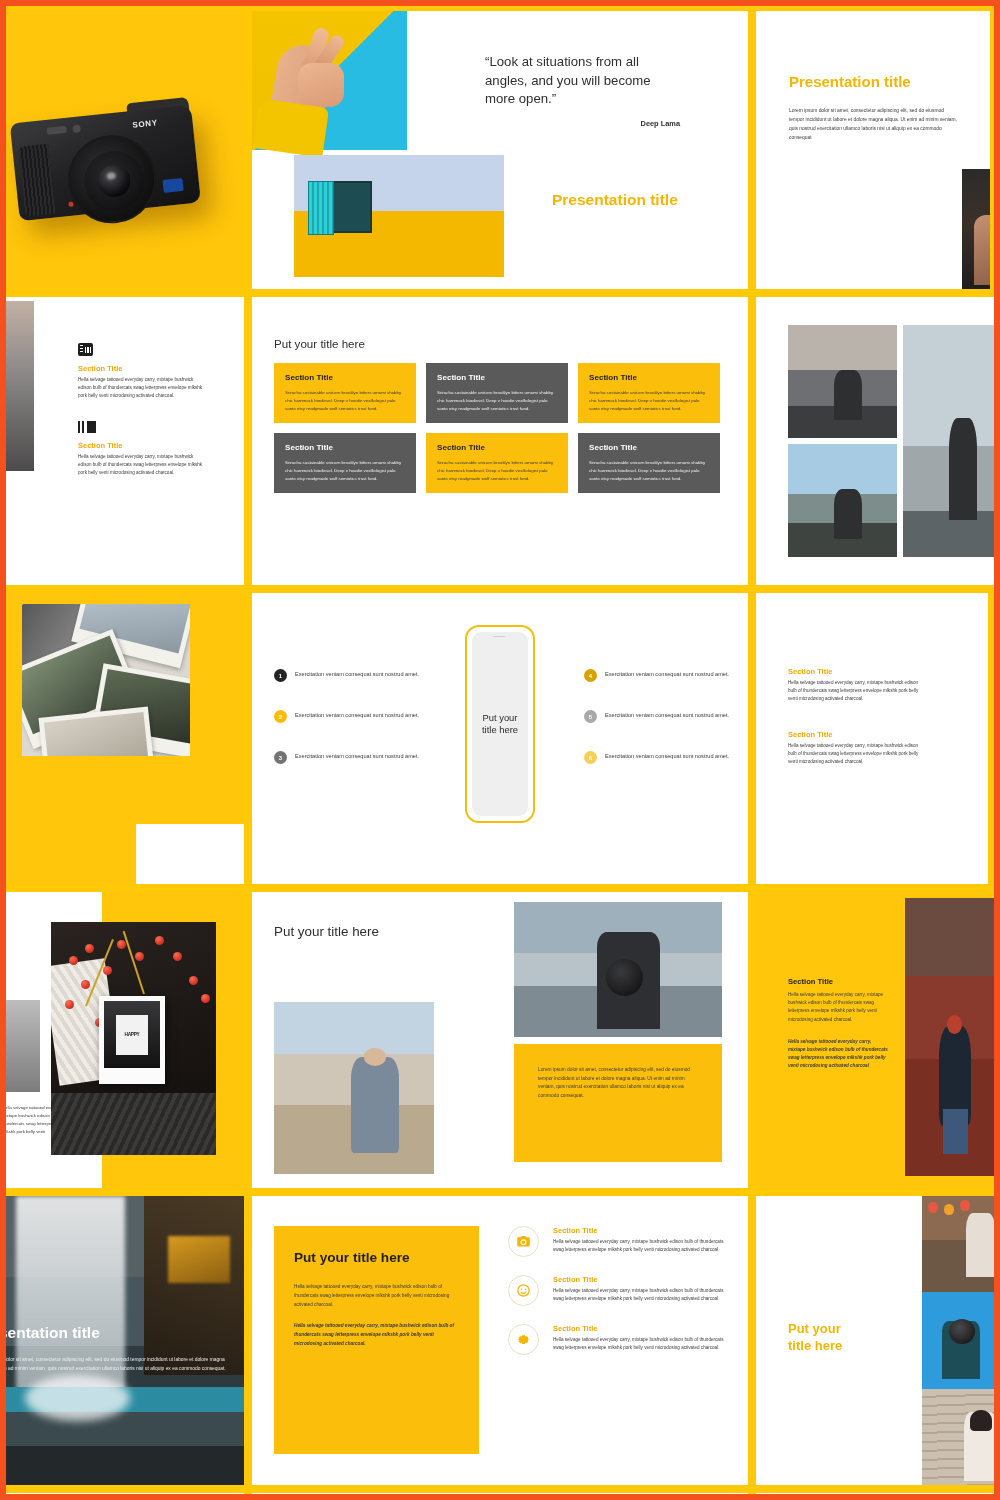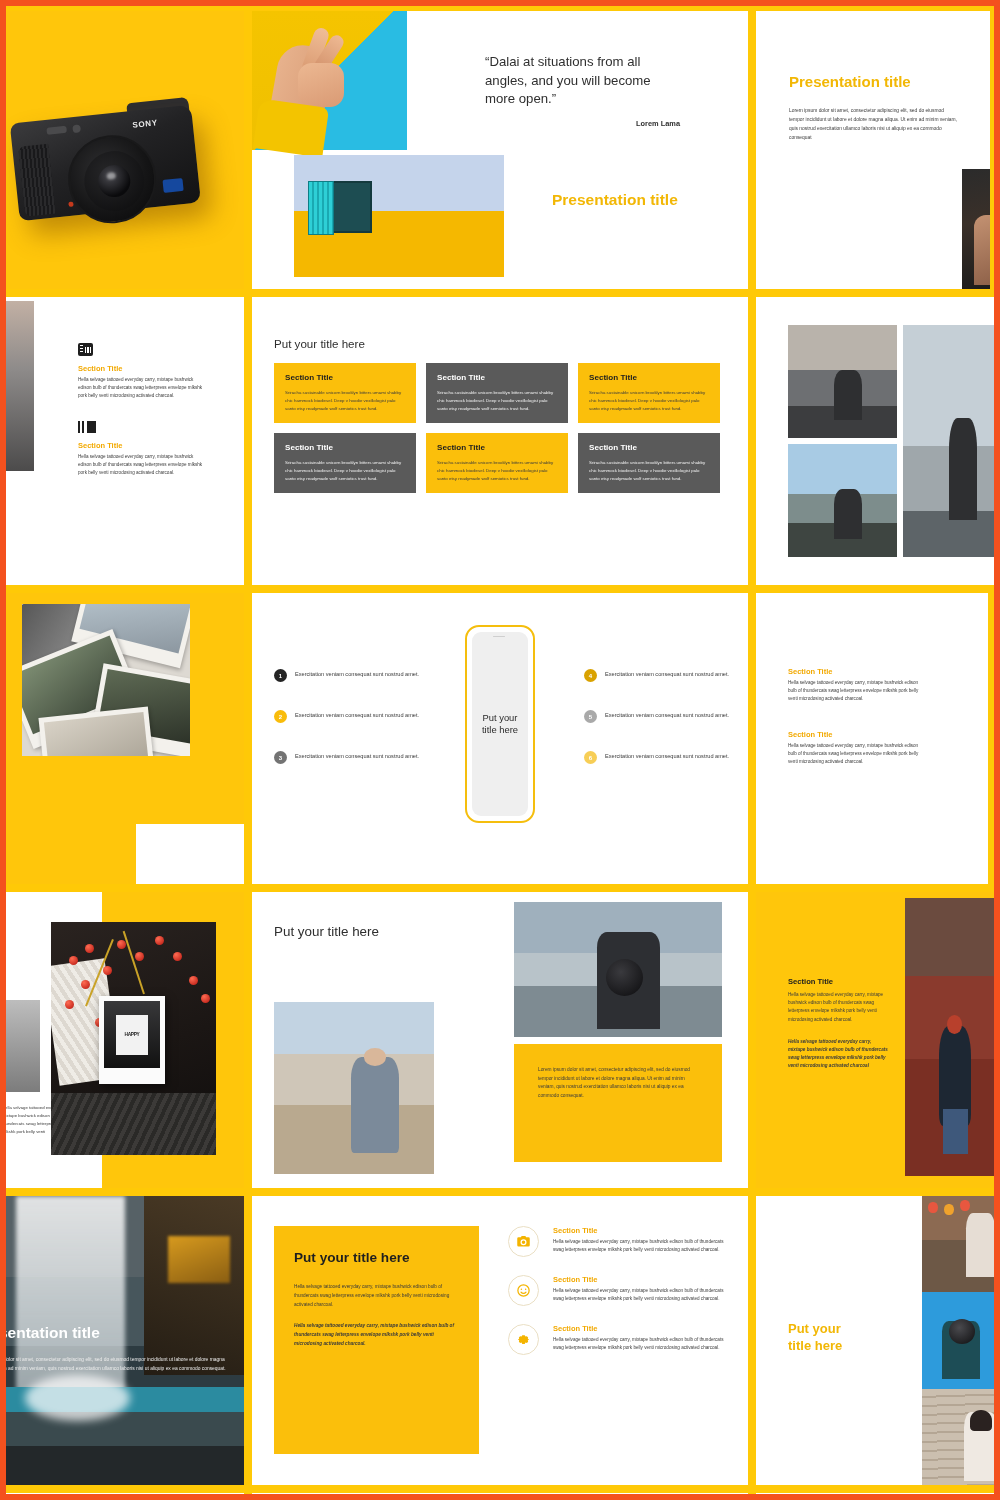--- a/index.html
+++ b/index.html
@@ -346,22 +346,22 @@
   </div>
 
   <div class="slide">
     <div class="hand-img">
       <div class="hand-arm"></div>
       <div class="hand-f1"></div>
       <div class="hand-f2"></div>
       <div class="hand-palm"></div>
       <div class="hand-sleeve"></div>
     </div>
-    <div class="quote-txt">“Dalai at situations from all angles, and you will become more open.”</div>
-    <div class="quote-by">Lorem Lama</div>
+    <div class="quote-txt">“Look at situations from all angles, and you will become more open.”</div>
+    <div class="quote-by">Deep Lama</div>
     <div class="window-img">
       <div class="win-sky"></div>
       <div class="win-wall"></div>
       <div class="win-frame">
         <div class="win-shutter"></div>
       </div>
     </div>
     <div class="s2-title title-yellow">Presentation title</div>
   </div>
 

